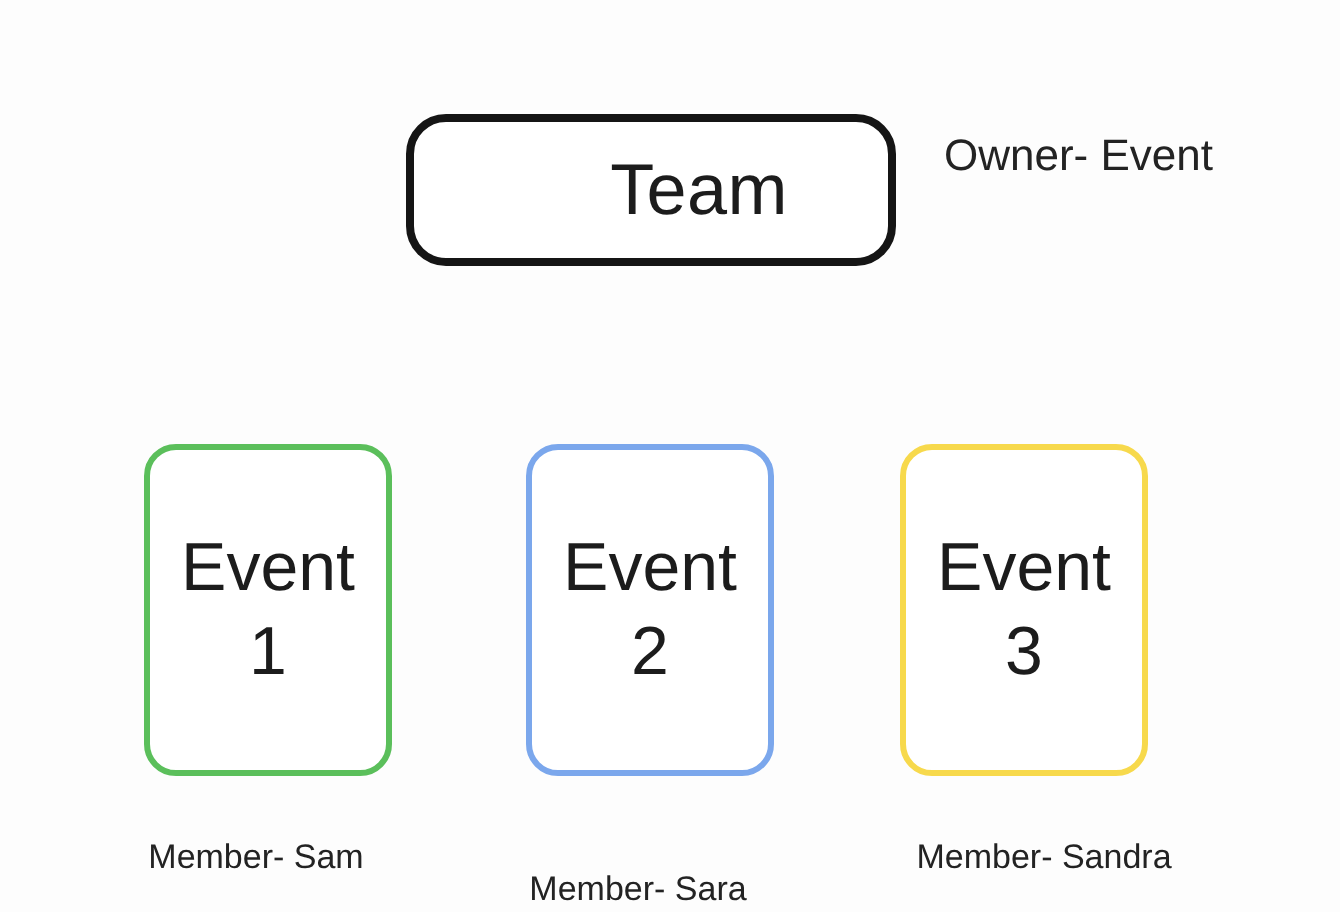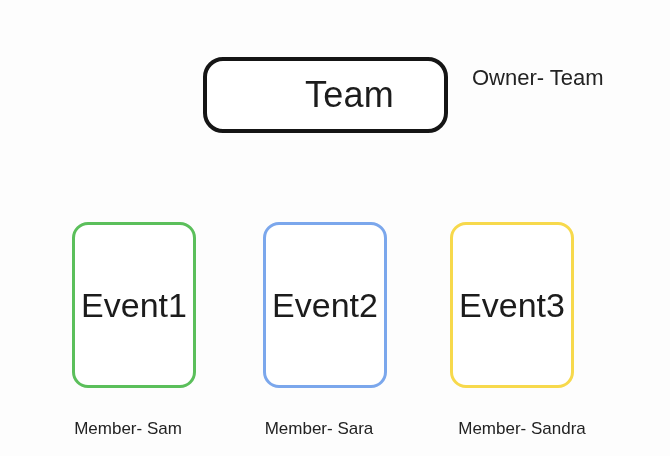--- a/index.html
+++ b/index.html
@@ -61,21 +61,21 @@
     position: absolute;
     top: 222px;
     width: 124px;
     height: 166px;
     box-sizing: border-box;
     border-width: 3px;
     border-style: solid;
     border-radius: 16px;
     background: #ffffff;
     display: flex;
-    flex-direction: row;
+    flex-direction: column;
     align-items: center;
     justify-content: center;
   }
   .event-title {
     font-size: 34px;
     line-height: 42px;
     color: #1c1c1c;
   }
   .event-number {
     font-size: 34px;
@@ -97,34 +97,34 @@
 </head>
 <body style="background: rgb(253, 253, 253);">
 
 <div id="canvas">
 
   <div class="team-node" style="border-color: rgb(21, 21, 21); padding-left: 48px;">
     <span class="team-label">Team</span>
   </div>
 
   <div class="roles">
-    <div class="role-line">Owner- Team</div>
+    <div class="role-line">Owner- Event</div>
   </div>
 
   <div class="event-card" id="event-card-1" style="left: 72px; border-color: rgb(91, 191, 91);">
     <span class="event-title">Event</span>
     <span class="event-number">1</span>
   </div>
   <div class="member-label" id="member-label-1" style="left: 28px; text-align: center;">Member- Sam</div>
 
   <div class="event-card" id="event-card-2" style="left: 263px; border-color: rgb(123, 167, 236);">
     <span class="event-title">Event</span>
     <span class="event-number">2</span>
   </div>
-  <div class="member-label" id="member-label-2" style="left: 219px;">Member- Sara</div>
+  <div class="member-label" id="member-label-2" style="left: 219px; margin-top: 16px;">Member- Sara</div>
 
   <div class="event-card" id="event-card-3" style="left: 450px; border-color: rgb(247, 217, 76);">
     <span class="event-title">Event</span>
     <span class="event-number">3</span>
   </div>
   <div class="member-label" id="member-label-3" style="left: 422px;">Member- Sandra</div>
 
 </div>
 
 </body></html>

